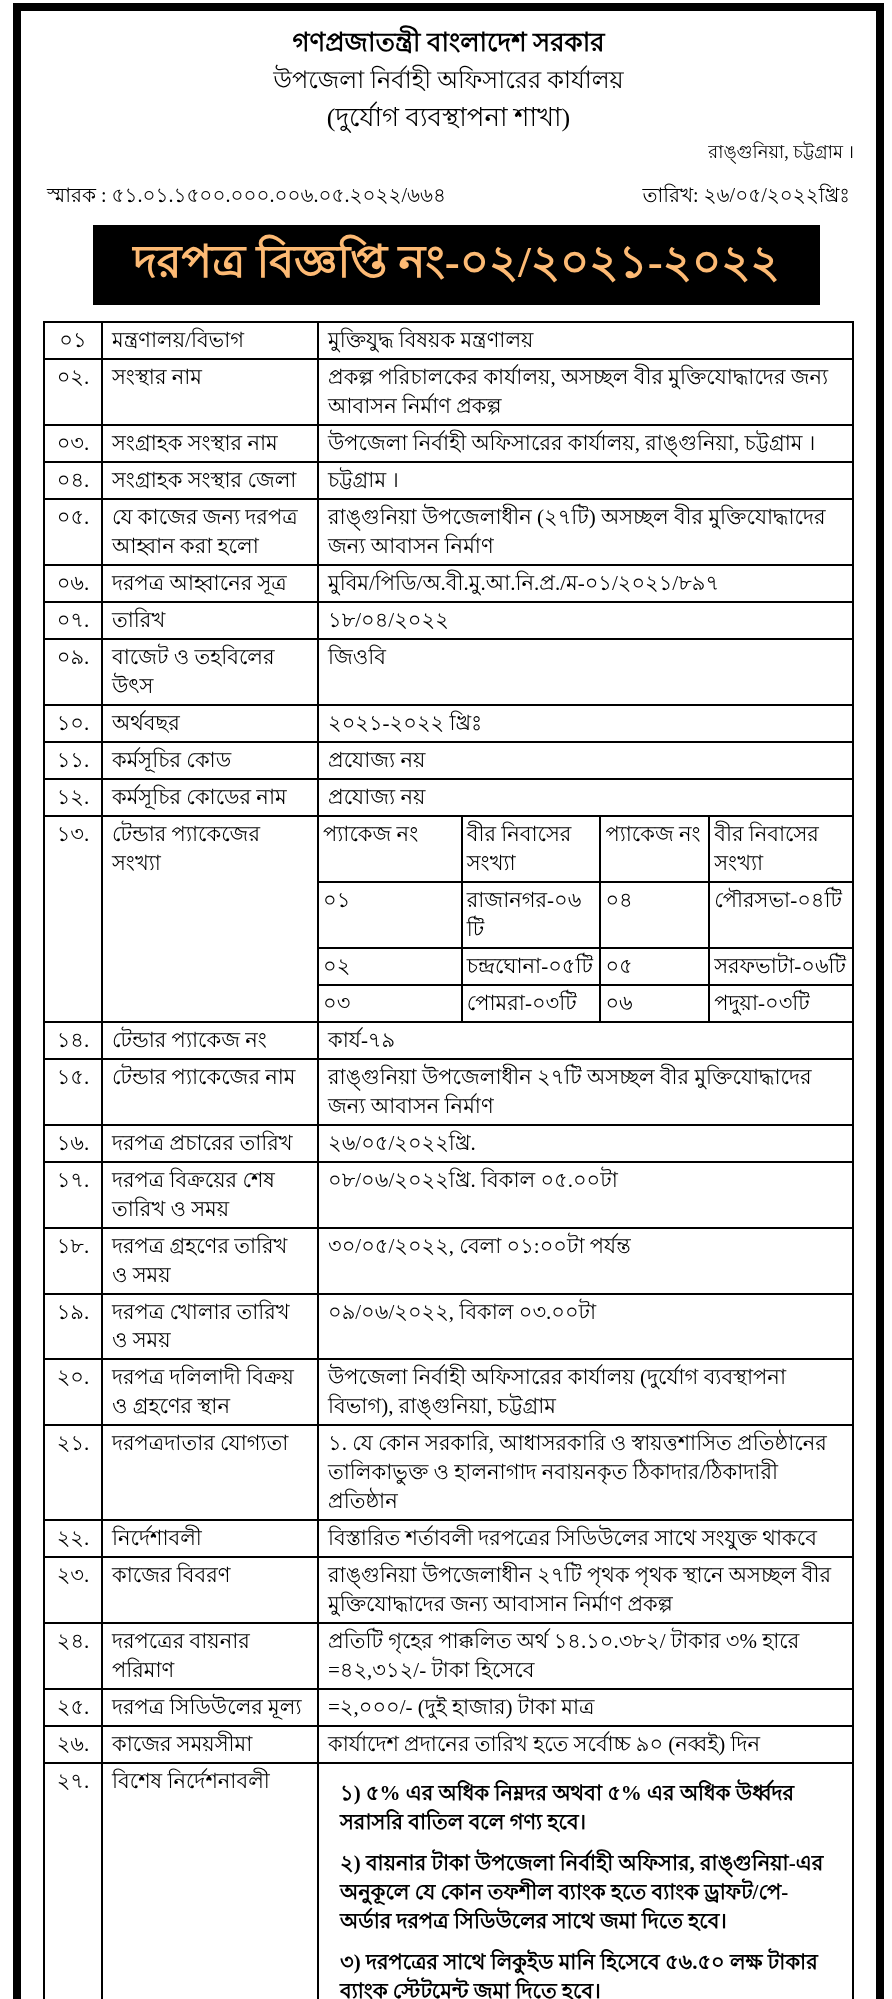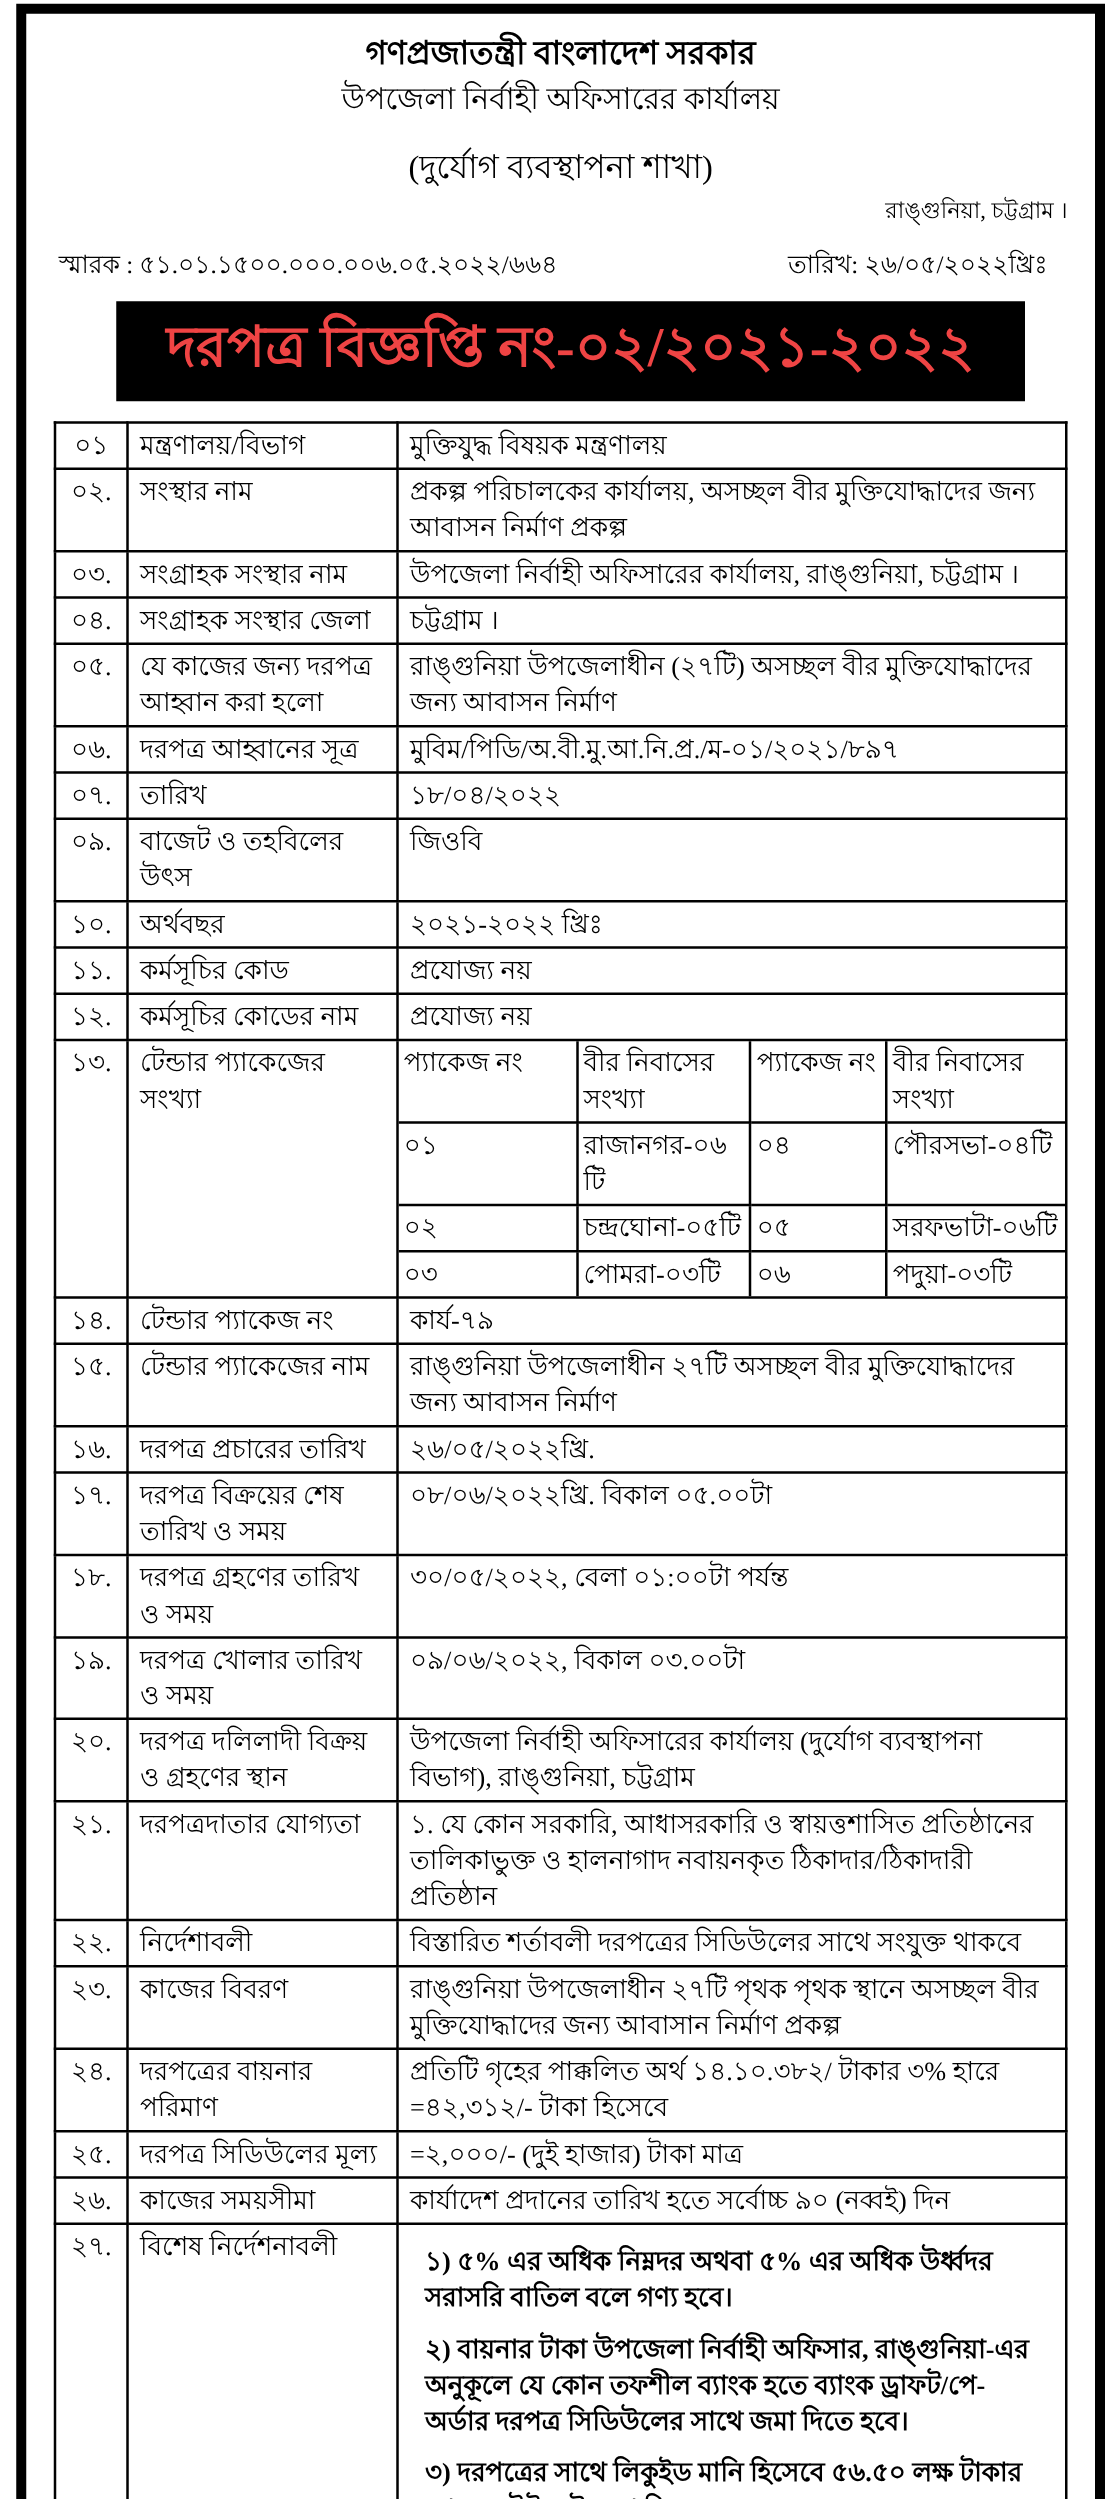--- a/index.html
+++ b/index.html
@@ -20,32 +20,32 @@
     box-sizing: border-box;
     border: 8px solid #000;
     min-height: 1984px;
     padding: 14px 22px 18px 22px;
     position: relative;
     background: #fff;
   }
   .letterhead { text-align: center; line-height: 1.35; }
   .lh-line1 { font-size: 26px; font-weight: bold; }
   .lh-line2 { font-size: 24px; margin-top: 4px; }
-  .lh-line3 { font-size: 26px; margin-top: 20px; }
+  .lh-line3 { font-size: 26px; margin-top: 4px; }
   .lh-line4 { font-size: 18px; margin-top: 4px; text-align: right; }
   .memo-row {
     display: flex;
     justify-content: space-between;
     align-items: baseline;
     font-size: 20px;
-    margin: 16px 16px 12px 4px;
+    margin: 16px 4px 12px 4px;
   }
   .banner {
     background: #000;
-    color: #ef4444;
+    color: #fdba74;
     text-align: center;
     font-size: 45px;
     font-weight: bold;
     line-height: 1.3;
     padding: 8px 4px 14px 4px;
     margin: 4px 34px 16px 50px;
   }
   table.notice {
     width: 100%;
     border-collapse: collapse;

